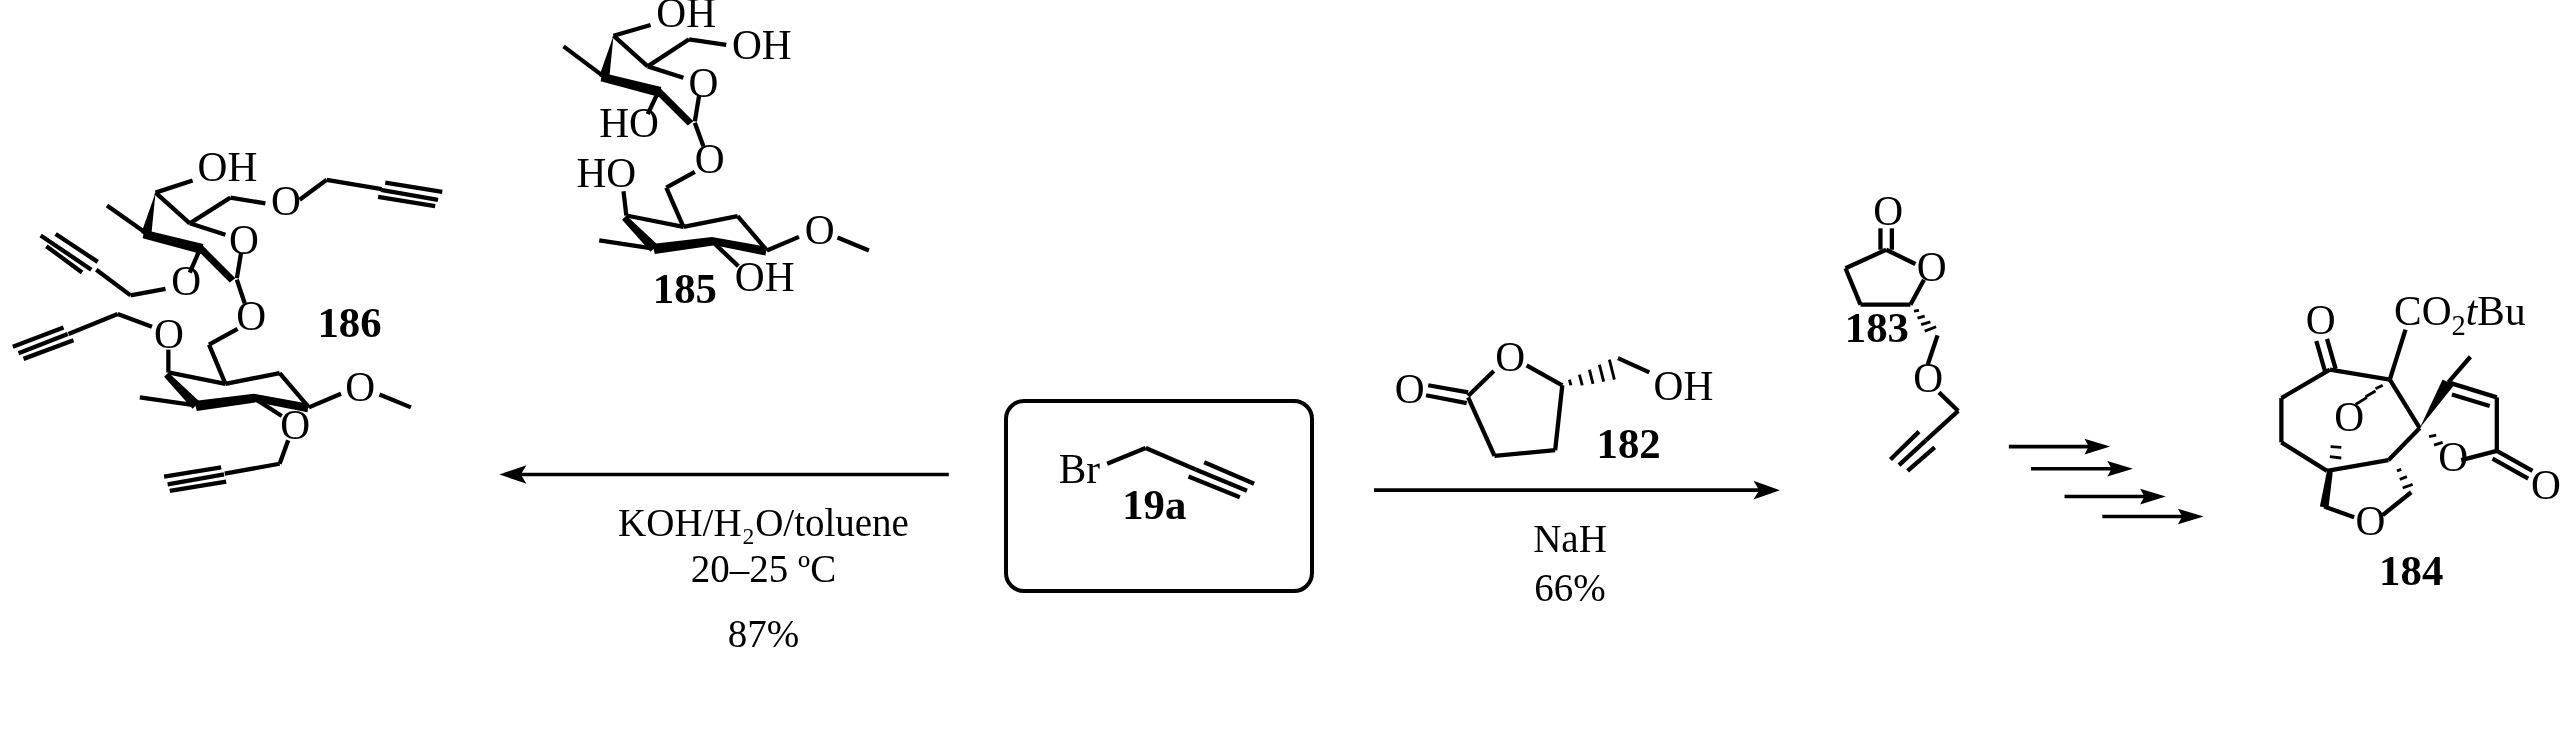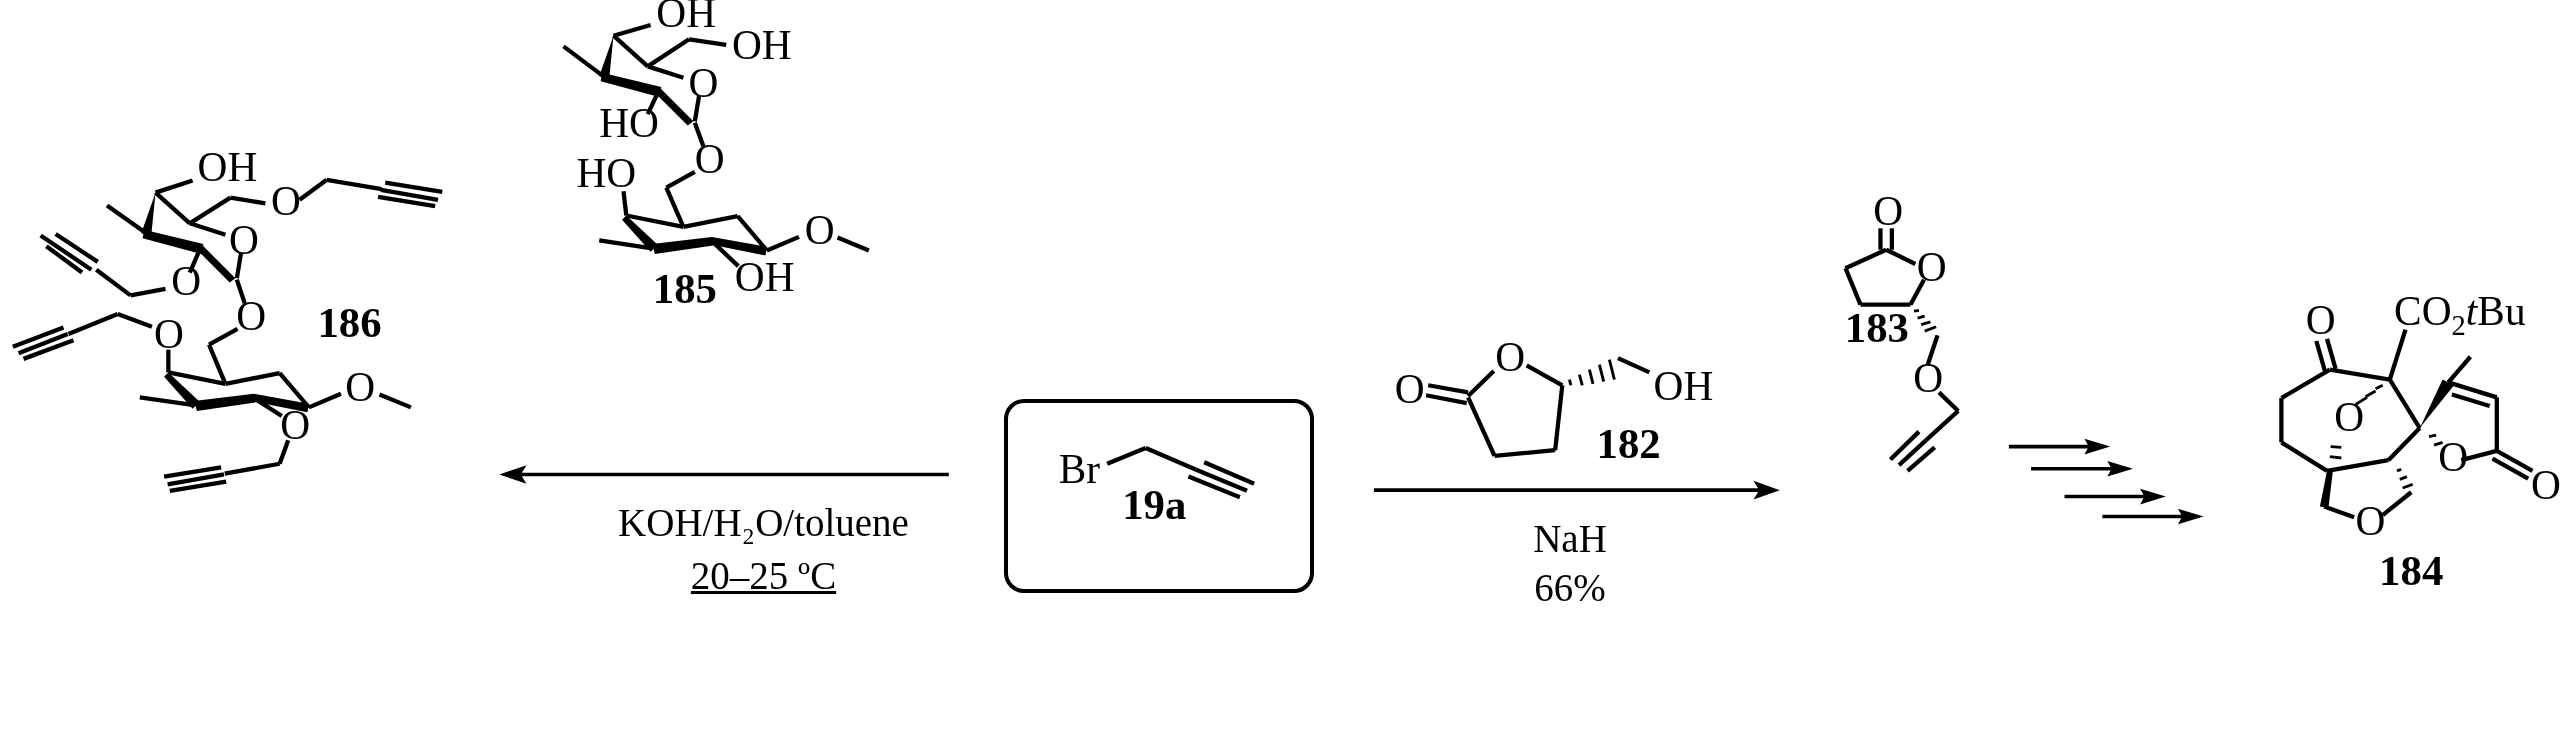--- a/index.html
+++ b/index.html
@@ -238,21 +238,22 @@
     <text class="atom" x="3548" y="700"><tspan>O</tspan></text>
     <text class="atom" x="3302" y="750"><tspan>O</tspan></text>
     <text class="atom" x="3356" y="455"><tspan>CO</tspan><tspan dy="14" font-size="40">2</tspan><tspan dy="-14" font-style="italic">t</tspan><tspan>Bu</tspan></text>
     <text class="label" x="3335" y="820"><tspan>184</tspan></text>
   </g>
 </svg>
 
 <div class="box19a"></div>
 
 <div class="cond" style="left:564px; top:503px; width:399px;">
-  <div style="margin-bottom:14px;">KOH/H₂O/toluene</div>
-  <div style="margin-bottom:26px;text-decoration:underline;">20–25 ºC</div>
+  <div style="margin-bottom:7px;">KOH/H₂O/toluene</div>
+  <div style="margin-bottom:26px;">20–25 ºC</div>
+  <div>87%</div>
 </div>
 
 <div class="cond" style="left:1420px; top:519px; width:300px;">
   <div style="margin-bottom:10px;">NaH</div>
   <div>66%</div>
 </div>
 
 
 </body></html>

